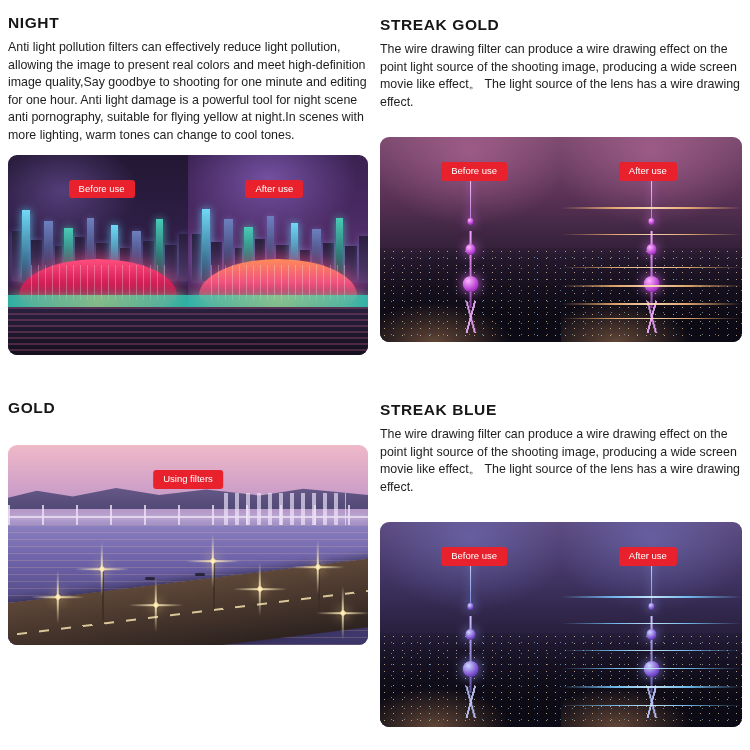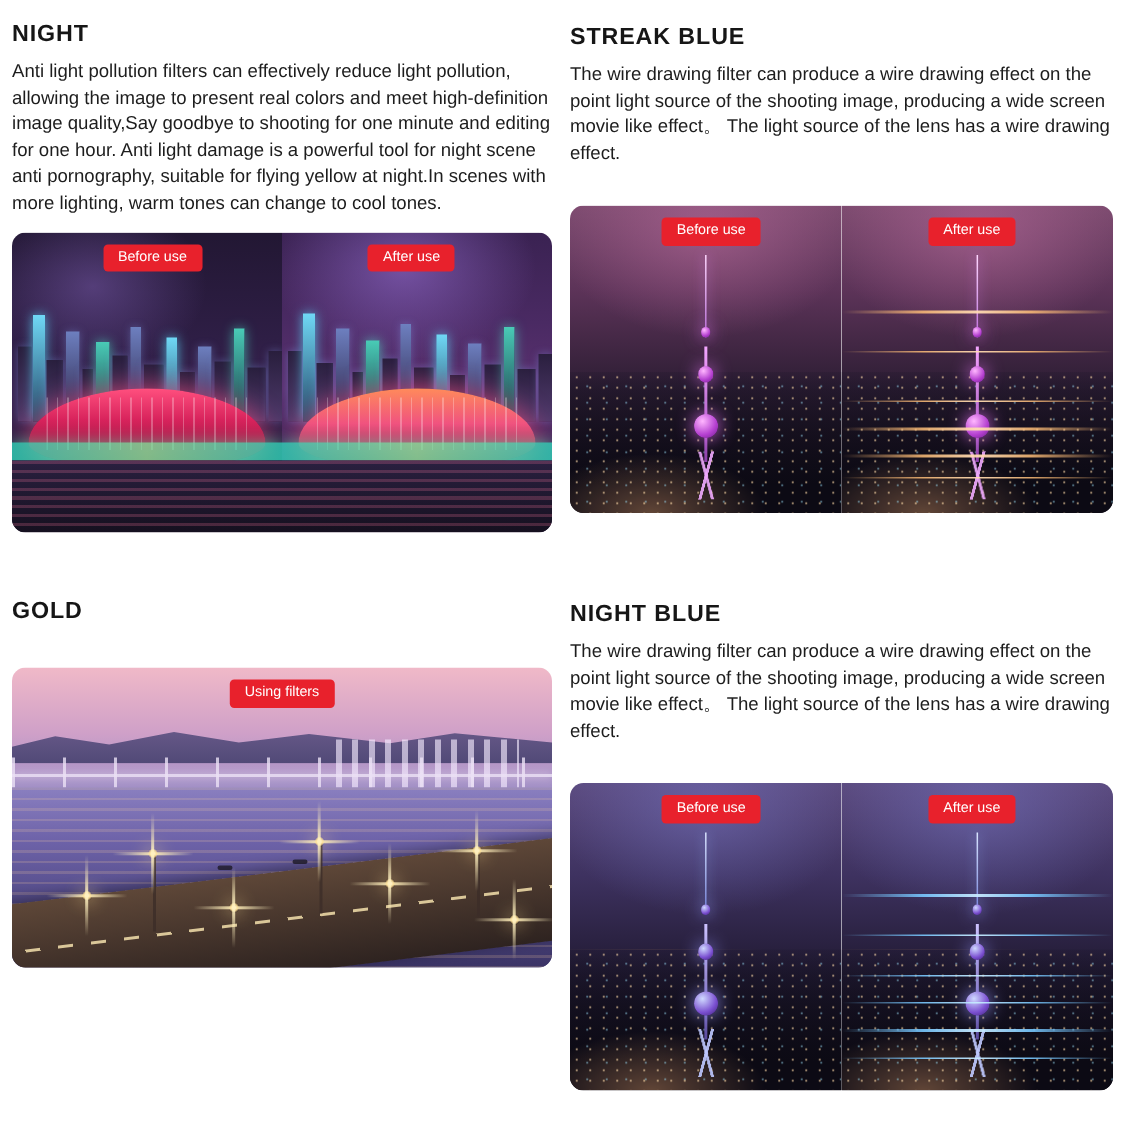--- a/index.html
+++ b/index.html
@@ -43,21 +43,21 @@
   .photo-wrap {
     position: relative;
     margin-top: 10px;
     border-radius: 9px;
     overflow: hidden;
   }
 
   
   .badge {
     position: absolute;
-    top: 8px;
+    top: 25px;
     transform: translateX(-50%);
     background: #e8212c;
     color: #fff;
     font-size: 9.5px;
     line-height: 1;
     padding: 4px 10px 5px;
     border-radius: 3px;
     white-space: nowrap;
     z-index: 5;
   }
@@ -351,21 +351,21 @@
           <div class="water-reflect"></div>
         </div>
       </div>
 
       <span class="badge b-left">Before use</span>
       <span class="badge b-right">After use</span>
     </div>
   </div>
 
   <div class="cell right">
-    <div class="cell-title tight">STREAK BLUE</div>
+    <div class="cell-title tight">STREAK GOLD</div>
     <p class="cell-desc">The wire drawing filter can produce a wire drawing effect on the point light source of the shooting image, producing a wide screen movie like effect。 The light source of the lens has a wire drawing effect.</p>
 
     <div class="photo-wrap img-streak" style="margin-top:26px">
       <div class="streak-half">
         <div class="streak-sky"></div>
         <div class="city-low">
           <div class="city-dots"></div>
         </div>
         <div class="tower">
           <div class="mast"></div>
@@ -450,21 +450,21 @@
         </div>
       <div class="starlight" style="left:93%; top:84%">
           <div class="core"></div>
         </div>
 
       <span class="badge b-center-star" style="left:50%">Using filters</span>
     </div>
   </div>
 
   <div class="cell right">
-    <div class="cell-title tight">NIGHT BLUE</div>
+    <div class="cell-title tight">STREAK BLUE</div>
     <p class="cell-desc">The wire drawing filter can produce a wire drawing effect on the point light source of the shooting image, producing a wide screen movie like effect。 The light source of the lens has a wire drawing effect.</p>
 
     <div class="photo-wrap img-streak" style="margin-top:26px">
       <div class="streak-half">
         <div class="streak-sky blue2"></div>
         <div class="city-low">
           <div class="city-dots"></div>
         </div>
         <div class="tower blue">
           <div class="mast"></div>

